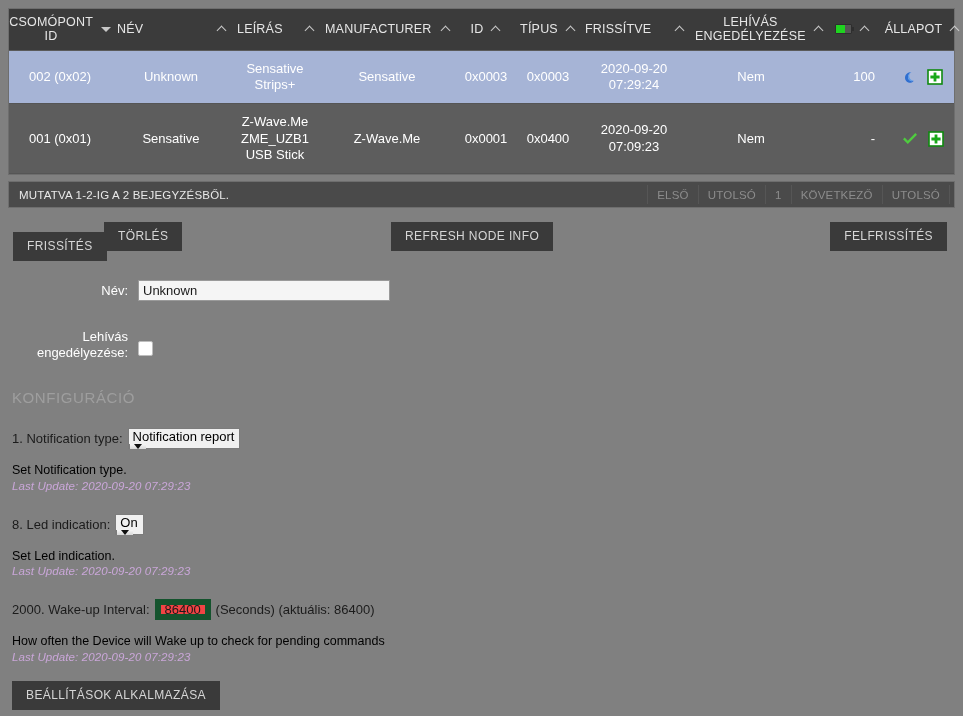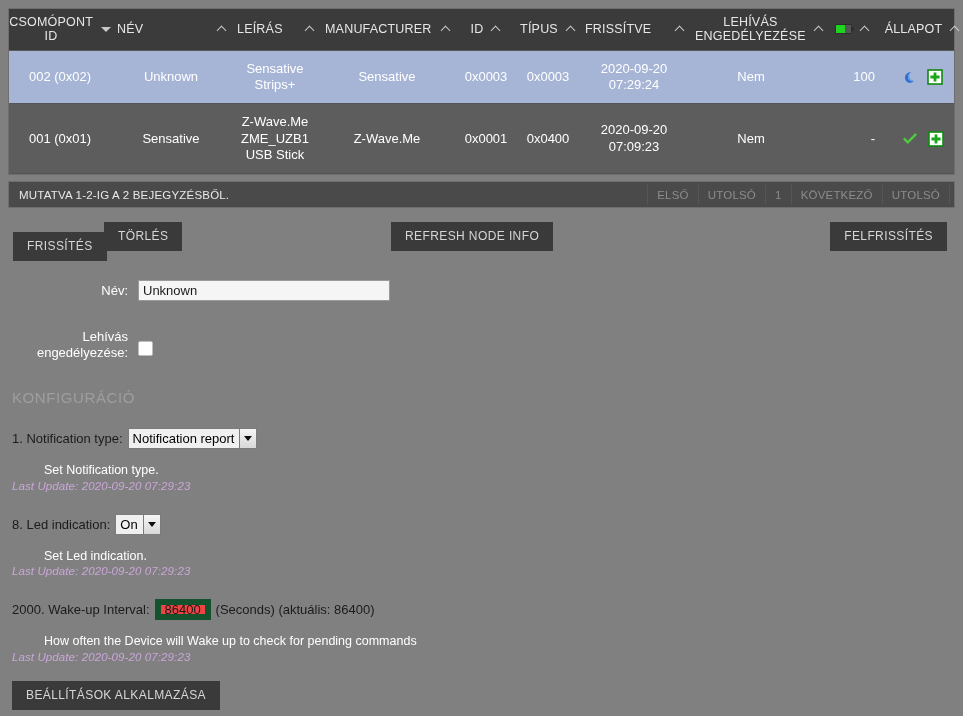--- a/index.html
+++ b/index.html
@@ -254,20 +254,21 @@
   
   .sel {
     display: inline-flex;
     align-items: stretch;
     background: #f0f0f0;
     border: 1px solid #7c7c7c;
     height: 21px;
     box-sizing: border-box;
     cursor: pointer;
     font-size: 13px;
+    flex-direction: column;
   }
   .sel .sel-val {
     padding: 0 5px 0 4px;
     color: #000;
     display: flex;
     align-items: center;
     white-space: nowrap;
   }
   .sel .sel-arrow {
     width: 16px;
@@ -292,23 +293,22 @@
     font-size: 13px;
     height: 21px;
     width: 56px;
     padding: 0 4px;
     box-sizing: border-box;
   }
 
   .desc {
     margin-top: 13px;
     font-size: 12.5px;
-    color: #ffffff;
+    color: #000000;
     line-height: 1.35;
-    margin-left: 32px;
   }
   .lastupd {
     font-size: 11.5px;
     color: #c9a6d8;
     font-style: italic;
     margin-top: 1px;
     letter-spacing: .1px;
   }
   .apply-btn { margin-top: 18px; }
 </style>

